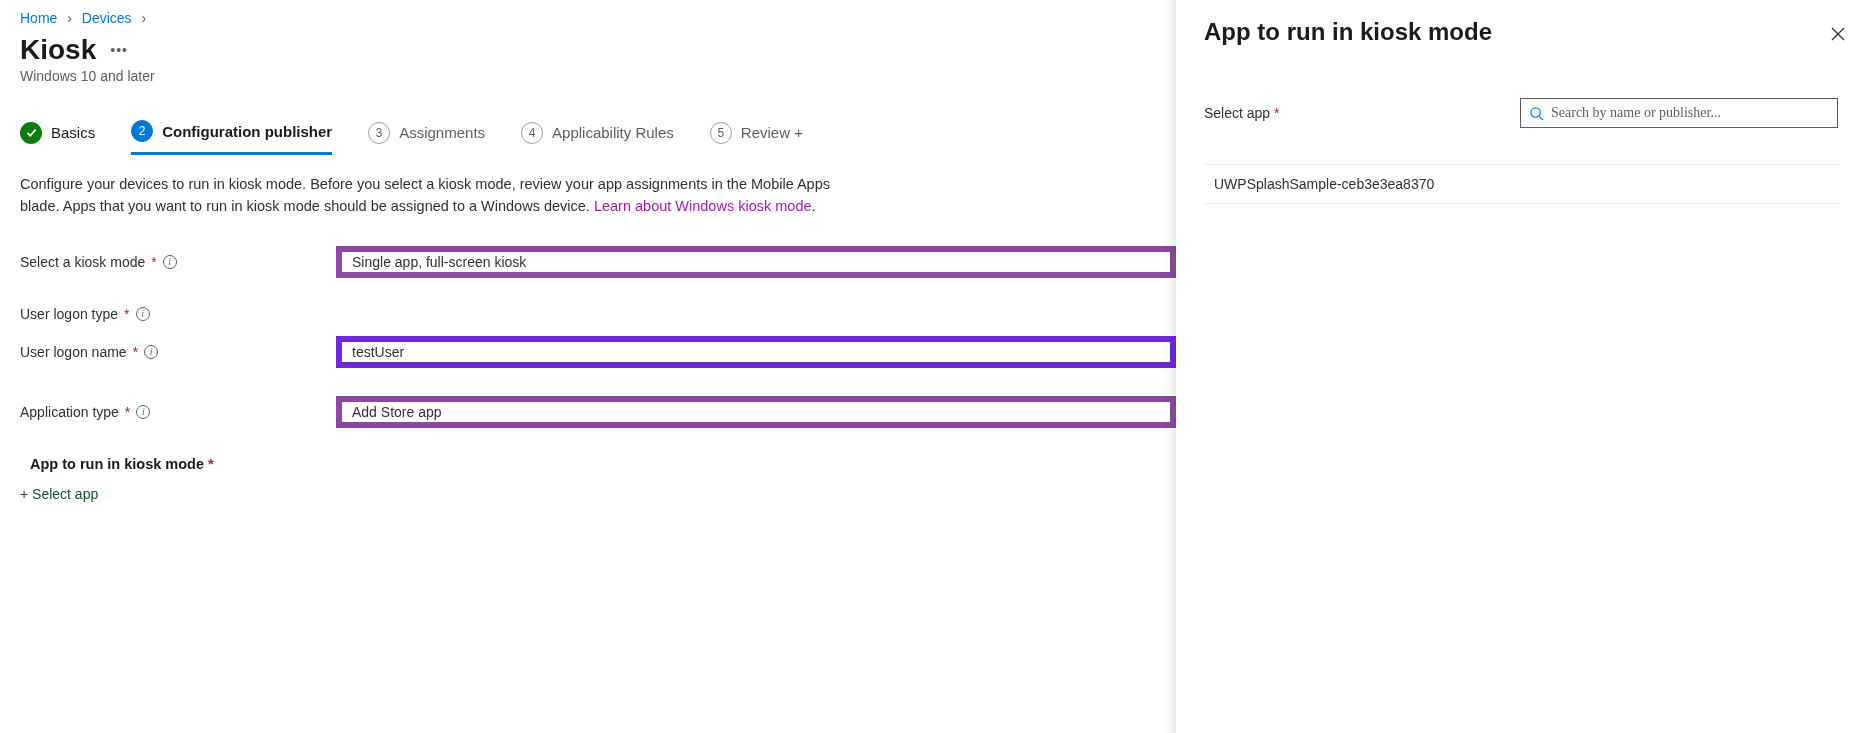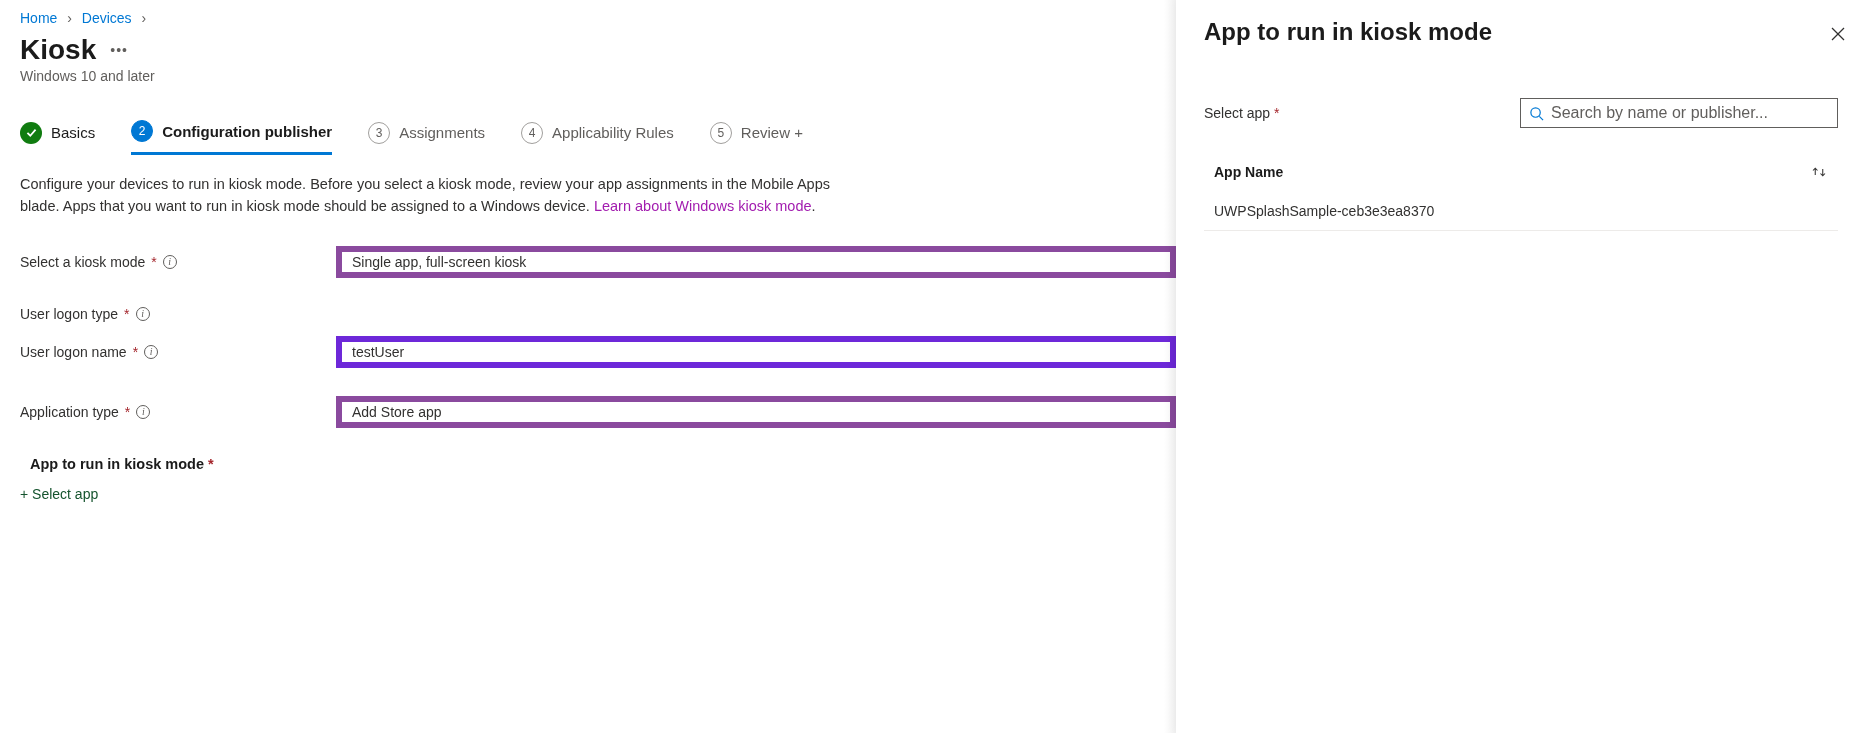--- a/index.html
+++ b/index.html
@@ -230,23 +230,24 @@
       height: 30px;
       display: flex;
       align-items: center;
       padding: 0 8px;
       gap: 7px;
     }
     .search-wrap svg { width: 15px; height: 15px; color:#0078d4; flex-shrink:0; }
     .search-wrap input {
       border: none;
       outline: none;
-      font-size: 16px;
+      font-size: 14px;
       width: 100%;
       color: #c2410c;
+      font-family: Liberation Serif, serif;
     }
     .search-wrap input::placeholder { color: #605e5c; }
     .table {
       margin-top: 36px;
     }
     .table-header {
       display: flex;
       align-items: center;
       justify-content: space-between;
       font-size: 14px;
@@ -376,24 +377,15 @@
     <div class="search-wrap">
       <svg viewBox="0 0 16 16" fill="none" stroke="currentColor" stroke-width="1.3">
           <circle cx="7" cy="7" r="5"></circle>
           <line x1="11" y1="11" x2="15" y2="15"></line>
         </svg>
       <input type="text" placeholder="Search by name or publisher..." style="">
     </div>
   </div>
 
   <div class="table">
-    <div class="table-header">
-      <span>App Name</span>
-      <span class="sort-icon">
-        <svg viewBox="0 0 24 16" fill="none" stroke="#323130" stroke-width="1.4">
-          <path d="M7 12 L7 3 M4 6 L7 3 L10 6"></path>
-          <path d="M17 4 L17 13 M14 10 L17 13 L20 10"></path>
-        </svg>
-      </span>
-    </div>
     <div class="table-row">UWPSplashSample-ceb3e3ea8370</div>
   </div>
 </div>
 
 </body></html>

